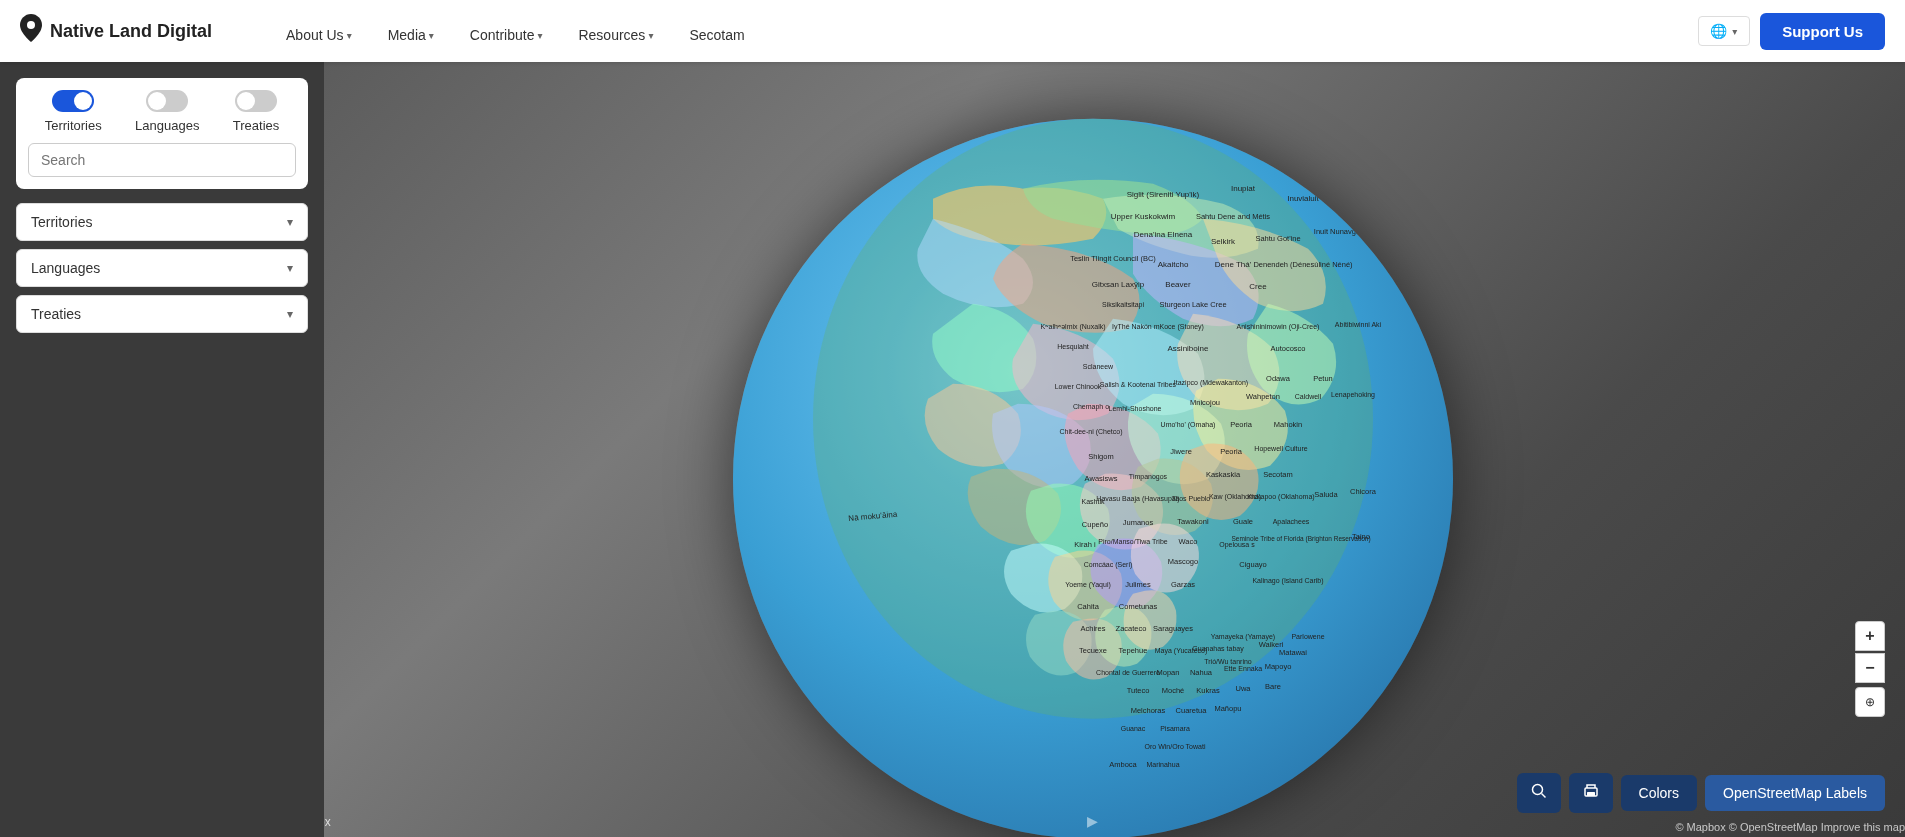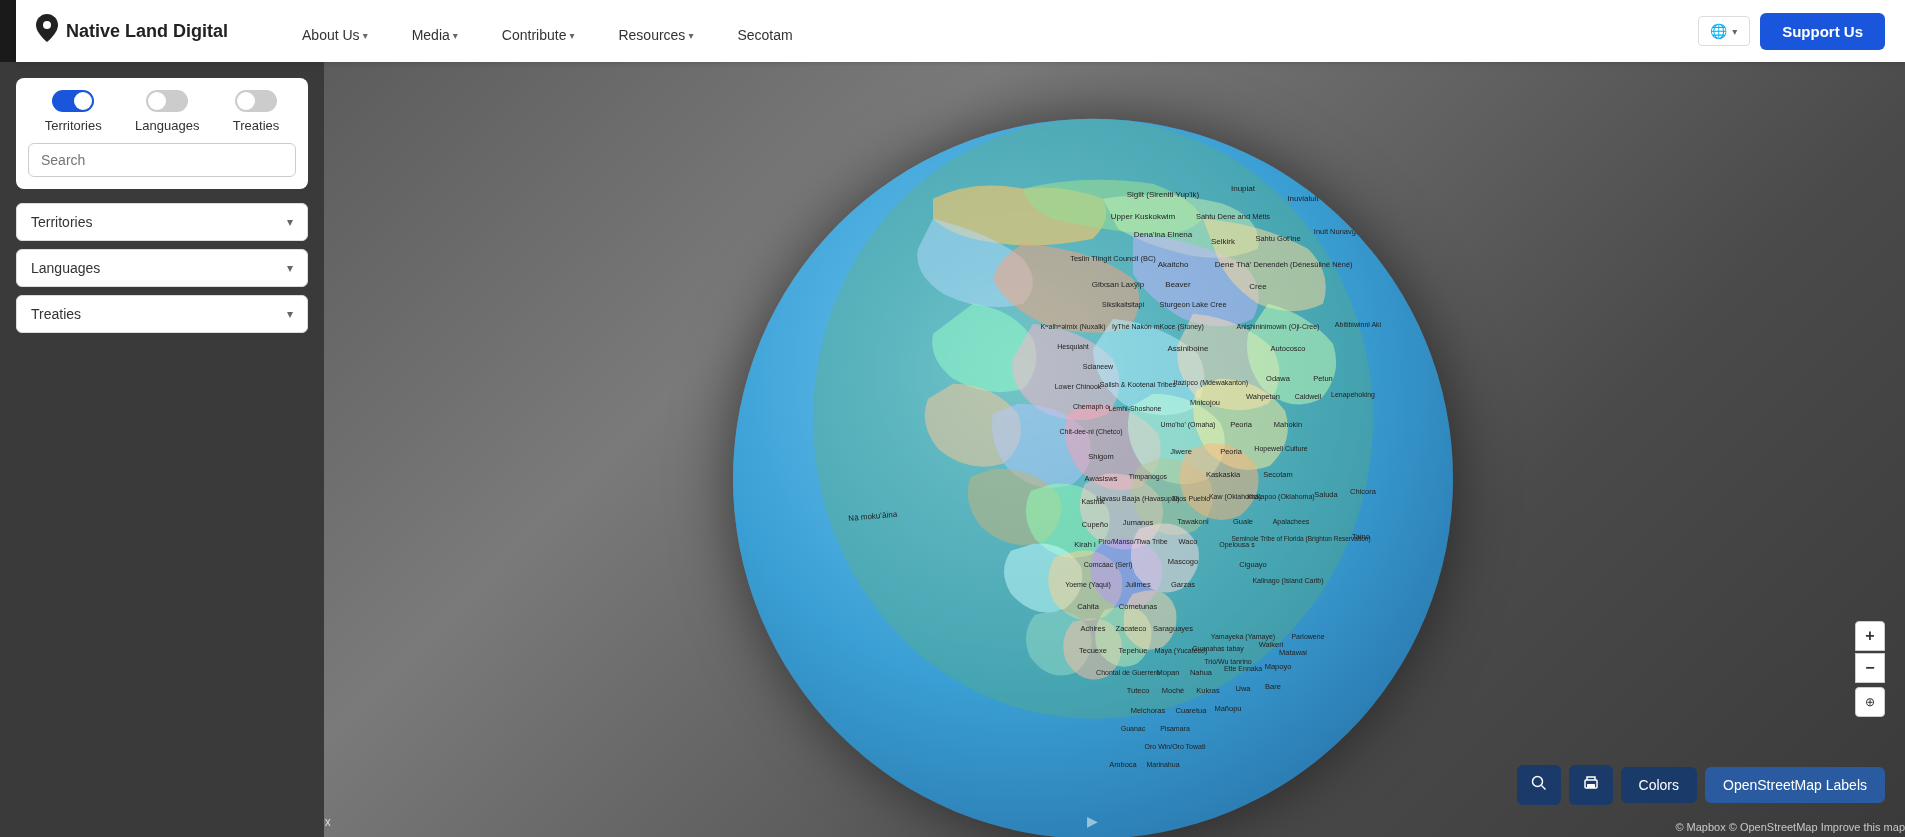--- a/index.html
+++ b/index.html
@@ -1,27 +1,27 @@
 <!DOCTYPE html>
 <html><head>
   <meta charset="utf-8">
   <style>
     * { margin: 0; padding: 0; box-sizing: border-box; }
     body { font-family: -apple-system, BlinkMacSystemFont, 'Segoe UI', sans-serif; width: 1905px; height: 837px; overflow: hidden; background: #1a1a1a; }
 
     
     #header {
-      position: absolute; top: 0; left: 16px; right: 0; height: 62px;
+      position: absolute; top: 0; left: 0; right: 0; height: 62px;
       background: #fff; display: flex; align-items: center; padding: 0 20px;
       box-shadow: 0 1px 4px rgba(0,0,0,0.15); z-index: 100;
     }
     #logo-area { display: flex; align-items: center; gap: 8px; margin-right: 60px; }
     #logo-icon { color: #222; font-size: 22px; }
     #site-title { font-size: 18px; font-weight: 600; color: #222; white-space: nowrap; }
-    #nav { display: flex; align-items: center; gap: 16px; flex: 1; margin-top: 8px; }
+    #nav { display: flex; align-items: center; gap: 8px; flex: 1; margin-top: 8px; }
     .nav-item { display: flex; align-items: center; gap: 3px; padding: 8px 14px; font-size: 14px; color: #333; cursor: pointer; border-radius: 4px; white-space: nowrap; }
     .nav-chevron { font-size: 10px; color: #666; }
     #nav-right { display: flex; align-items: center; gap: 10px; }
     #lang-btn { display: flex; align-items: center; gap: 4px; padding: 6px 12px; border: 1px solid #ddd; border-radius: 4px; cursor: pointer; font-size: 14px; }
     #support-btn { background: #1a56db; color: #fff; border: none; padding: 10px 22px; border-radius: 6px; font-size: 15px; font-weight: 600; cursor: pointer; }
 
     
     #sidebar {
       position: absolute; top: 62px; left: 0; width: 324px; bottom: 0;
       background: #3a3a3a; z-index: 50; padding: 16px;
@@ -55,21 +55,21 @@
       width: 720px; height: 720px;
     }
     #globe {
       width: 720px; height: 720px; border-radius: 50%;
       background: radial-gradient(circle at 40% 35%, #7ecef4 0%, #5bb8e8 20%, #3a9fd4 50%, #2a7ab0 80%, #1a5a90 100%);
       position: relative; overflow: hidden; box-shadow: 0 0 60px rgba(0,0,0,0.5);
     }
 
     
     #map-controls {
-      position: absolute; bottom: 32px; right: 20px; display: flex; align-items: center; gap: 8px;
+      position: absolute; bottom: 24px; right: 20px; display: flex; align-items: center; gap: 8px;
     }
     .map-ctrl-btn { background: #1a3a6a; color: #fff; border: none; padding: 10px 14px; border-radius: 6px; cursor: pointer; font-size: 16px; }
     .map-ctrl-text-btn { background: #1a3a6a; color: #fff; border: none; padding: 10px 18px; border-radius: 6px; cursor: pointer; font-size: 14px; font-weight: 500; }
     .map-ctrl-text-btn.highlight { background: #1a3a6a; }
     .map-ctrl-text-btn.openstreet { background: #2a5aa0; }
 
     
     #zoom-controls {
       position: absolute; right: 20px; bottom: 120px; display: flex; flex-direction: column; gap: 2px;
     }

